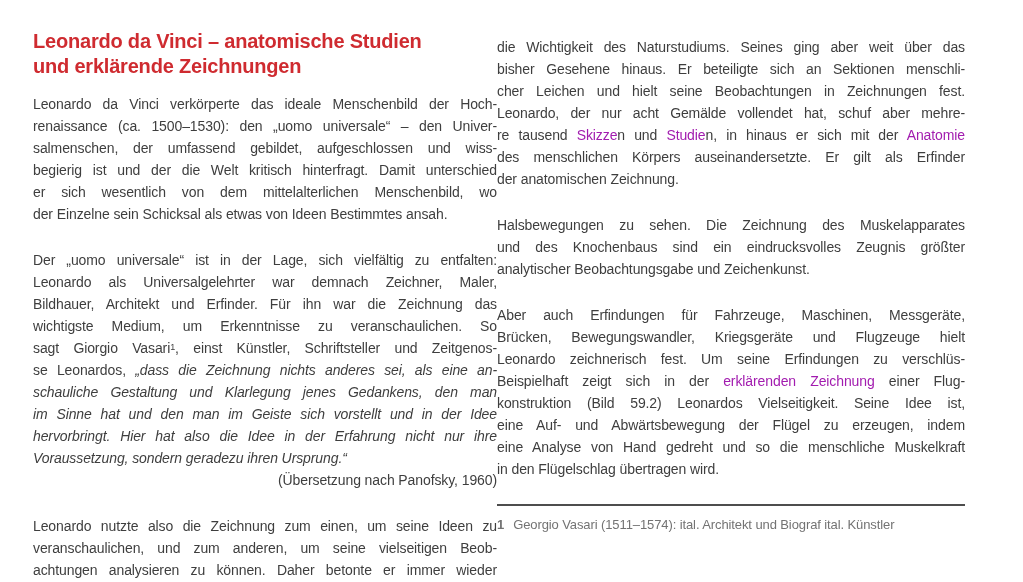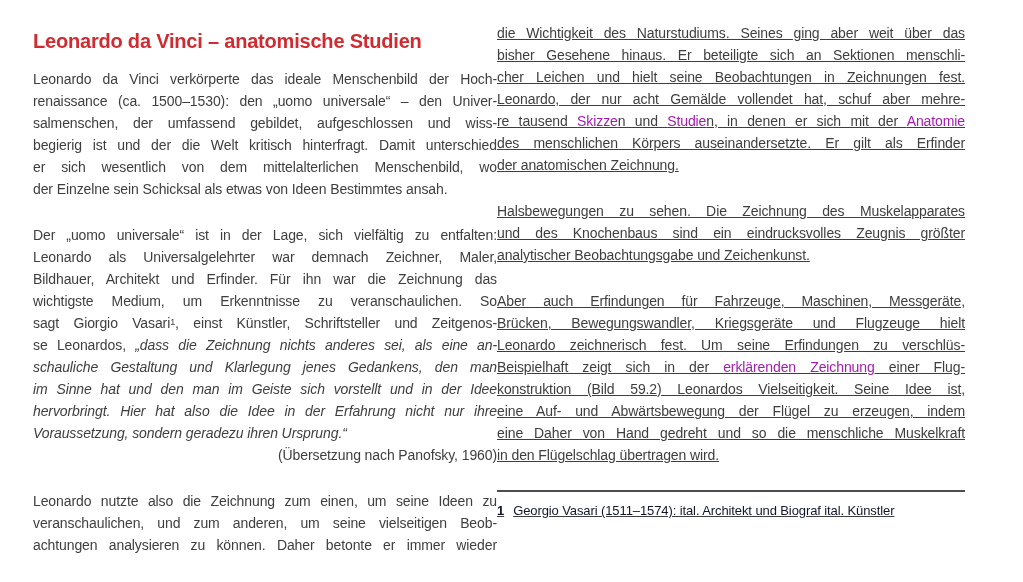--- a/index.html
+++ b/index.html
@@ -12,21 +12,21 @@
   }
   .page {
     display: flex;
     width: 1023px; height: 582px;
     padding-left: 33px; padding-right: 27px;
     box-sizing: border-box;
     background: #ffffff;
   }
   .col { box-sizing: border-box; }
   .col-left  { width: 464px; }
-  .col-right { width: 468px; padding-top: 22px; text-decoration: underline; }
+  .col-right { width: 468px; padding-top: 36px; }
 
   .title {
     margin: 29px 0 14px 0;
     font-size: 20px;
     line-height: 25px;
     font-weight: 700;
     color: #cf2b30;
     letter-spacing: -0.2px;
   }
   .title-line { display: block; }
@@ -51,31 +51,32 @@
     margin-top: 24px;
     border-top: 2px solid #4d4d4d;
     width: 100%;
     height: 0;
   }
   .footnote {
     margin-top: 10px;
     font-size: 13px;
     line-height: 18px;
     letter-spacing: -0.1px;
-    color: #0f172a;
+    color: #737373;
   }
   .fn-marker { font-weight: 700; margin-right: 9px; }
 </style>
 </head>
 <body>
 
 <div class="page">
   <div class="col col-left">
     <h1 class="title">
       <span class="title-line">Leonardo da Vinci – anatomische Studien</span>
+      <span class="title-line">und erklärende Zeichnungen</span>
     </h1>
     <div class="paras">
         <div class="para">
           <div class="line"><span>Leonardo da Vinci verkörperte das ideale Menschenbild der Hoch-</span></div>
           <div class="line"><span>renaissance (ca. 1500–1530): den „uomo universale“ – den Univer-</span></div>
           <div class="line"><span>salmenschen, der umfassend gebildet, aufgeschlossen und wiss-</span></div>
           <div class="line"><span>begierig ist und der die Welt kritisch hinterfragt. Damit unterschied</span></div>
           <div class="line"><span>er sich wesentlich von dem mittelalterlichen Menschenbild, wo</span></div>
           <div class="line nj"><span>der Einzelne sein Schicksal als etwas von Ideen Bestimmtes ansah.</span></div>
         </div>
@@ -100,37 +101,37 @@
       </div>
   </div>
 
   <div class="col col-right">
     <div class="paras">
         <div class="para">
           <div class="line"><span>die Wichtigkeit des Naturstudiums. Seines ging aber weit über das</span></div>
           <div class="line"><span>bisher Gesehene hinaus. Er beteiligte sich an Sektionen menschli-</span></div>
           <div class="line"><span>cher Leichen und hielt seine Beobachtungen in Zeichnungen fest.</span></div>
           <div class="line"><span>Leonardo, der nur acht Gemälde vollendet hat, schuf aber mehre-</span></div>
-          <div class="line"><span>re tausend </span><span class="lnk">Skizze</span><span>n und </span><span class="lnk">Studie</span><span>n, in denen er sich mit der </span><span class="lnk">Anatomie</span></div>
+          <div class="line"><span>re tausend </span><span class="lnk">Skizze</span><span>n und </span><span class="lnk">Studie</span><span>n, in hinaus er sich mit der </span><span class="lnk">Anatomie</span></div>
           <div class="line"><span>des menschlichen Körpers auseinandersetzte. Er gilt als Erfinder</span></div>
           <div class="line nj"><span>der anatomischen Zeichnung.</span></div>
         </div>
         <div class="para">
           <div class="line"><span>Halsbewegungen zu sehen. Die Zeichnung des Muskelapparates</span></div>
           <div class="line"><span>und des Knochenbaus sind ein eindrucksvolles Zeugnis größter</span></div>
           <div class="line nj"><span>analytischer Beobachtungsgabe und Zeichenkunst.</span></div>
         </div>
         <div class="para">
           <div class="line"><span>Aber auch Erfindungen für Fahrzeuge, Maschinen, Messgeräte,</span></div>
           <div class="line"><span>Brücken, Bewegungswandler, Kriegsgeräte und Flugzeuge hielt</span></div>
           <div class="line"><span>Leonardo zeichnerisch fest. Um seine Erfindungen zu verschlüs-</span></div>
           <div class="line"><span>Beispielhaft zeigt sich in der </span><span class="lnk">erklärenden</span><span> </span><span class="lnk">Zeichnung</span><span> einer Flug-</span></div>
           <div class="line"><span>konstruktion (Bild 59.2) Leonardos Vielseitigkeit. Seine Idee ist,</span></div>
           <div class="line"><span>eine Auf- und Abwärtsbewegung der Flügel zu erzeugen, indem</span></div>
-          <div class="line"><span>eine Daher von Hand gedreht und so die menschliche Muskelkraft</span></div>
+          <div class="line"><span>eine Analyse von Hand gedreht und so die menschliche Muskelkraft</span></div>
           <div class="line nj"><span>in den Flügelschlag übertragen wird.</span></div>
         </div>
       </div>
     <div class="fn-rule"></div>
     <div class="footnote">
       <span class="fn-marker">1</span><span class="fn-text">Georgio Vasari (1511–1574): ital. Architekt und Biograf ital. Künstler</span>
     </div>
   </div>
 </div>
 

